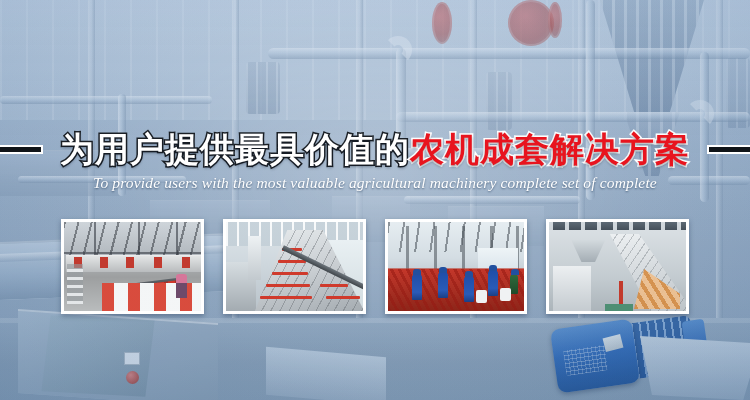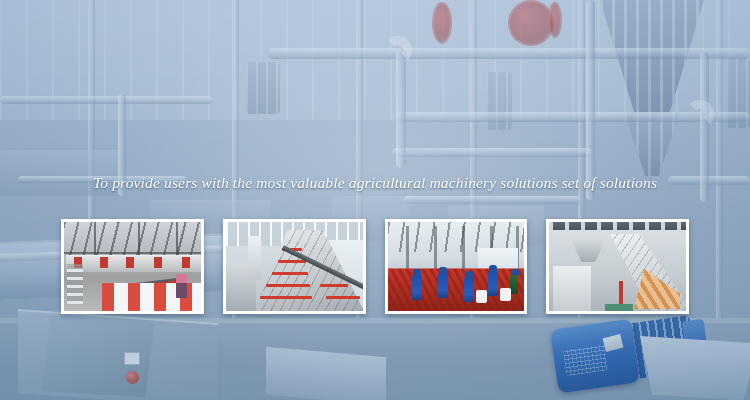--- a/index.html
+++ b/index.html
@@ -485,22 +485,30 @@
       <div class="motor-cap"></div>
       <div class="motor-body"></div>
       <div class="motor-plate"></div>
     </div>
     <div class="fg-chute"></div>
 
     <div class="bg-wash"></div>
     <div class="bg-haze"></div>
   </div>
 
-
-  <div class="subtitle">To provide users with the most valuable agricultural machinery solutions set of solutions</div>
+  <div class="headline-row">
+    <span class="dash"></span>
+    <span class="headline">
+      <span class="hl-white">为用户提供最具价值的</span>
+        <span class="hl-red">农机成套解决方案</span>
+    </span>
+    <span class="dash"></span>
+  </div>
+
+  <div class="subtitle">To provide users with the most valuable agricultural machinery complete set of complete</div>
 
   <div class="thumbs">
 
     <div class="thumb">
       <div class="thumb-inner t1">
         <div class="roof"></div>
         <div class="beam" style="left:0;  top:30px; width:148px; height:2px;"></div>
         <div class="beam" style="left:30px; top:0;  width:2px;  height:34px;"></div>
         <div class="beam" style="left:74px; top:0;  width:2px;  height:34px;"></div>
         <div class="beam" style="left:112px;top:0;  width:2px;  height:34px;"></div>

